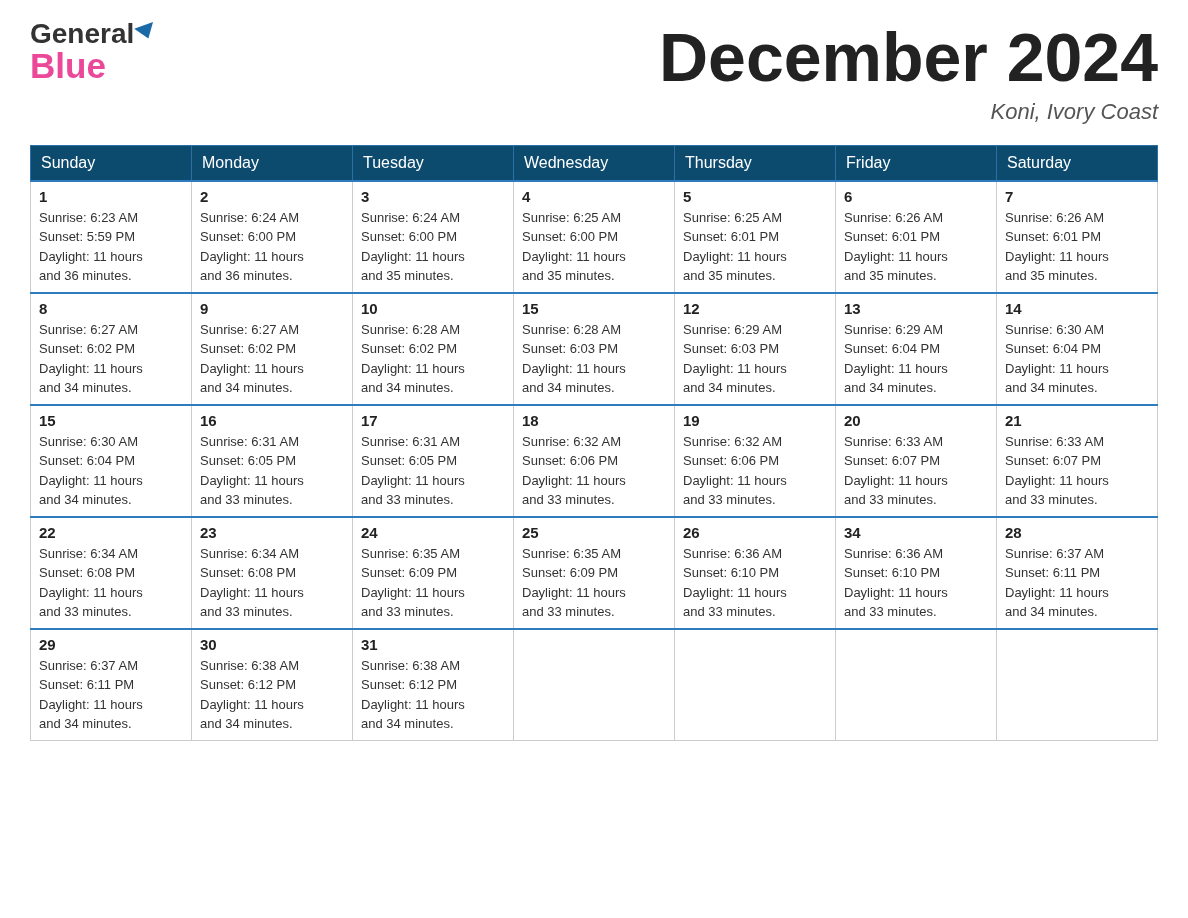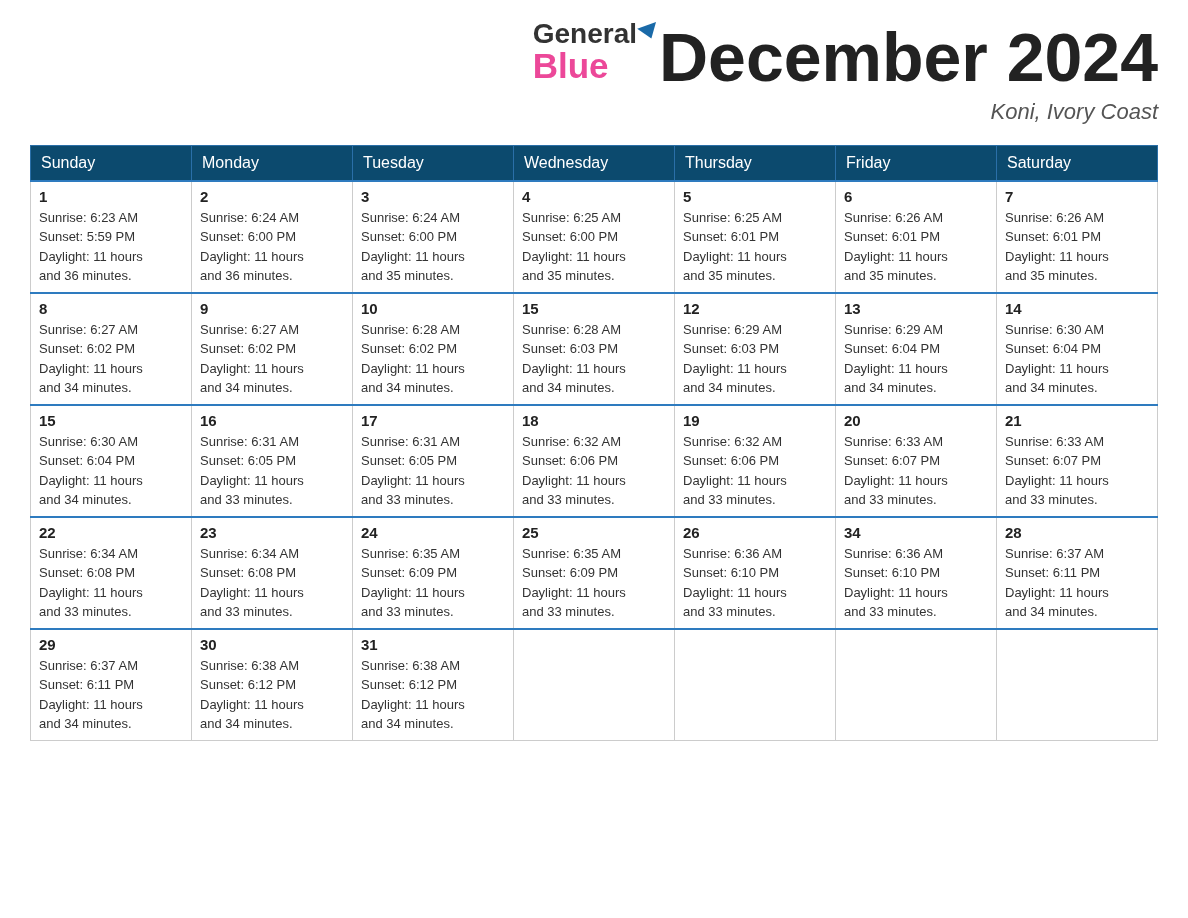--- a/index.html
+++ b/index.html
@@ -5,21 +5,21 @@
     * { box-sizing: border-box; margin: 0; padding: 0; }
     body {
       font-family: Arial, sans-serif;
       background: #fff;
       padding: 20px 30px;
       width: 1188px;
       min-height: 918px;
     }
     .header-area {
       display: flex;
-      justify-content: flex-end;
+      justify-content: space-between;
       align-items: flex-start;
       margin-bottom: 20px;
     }
     .logo {
       display: flex;
       flex-direction: column;
       align-items: flex-start;
     }
     .logo-general {
       font-size: 28px;

